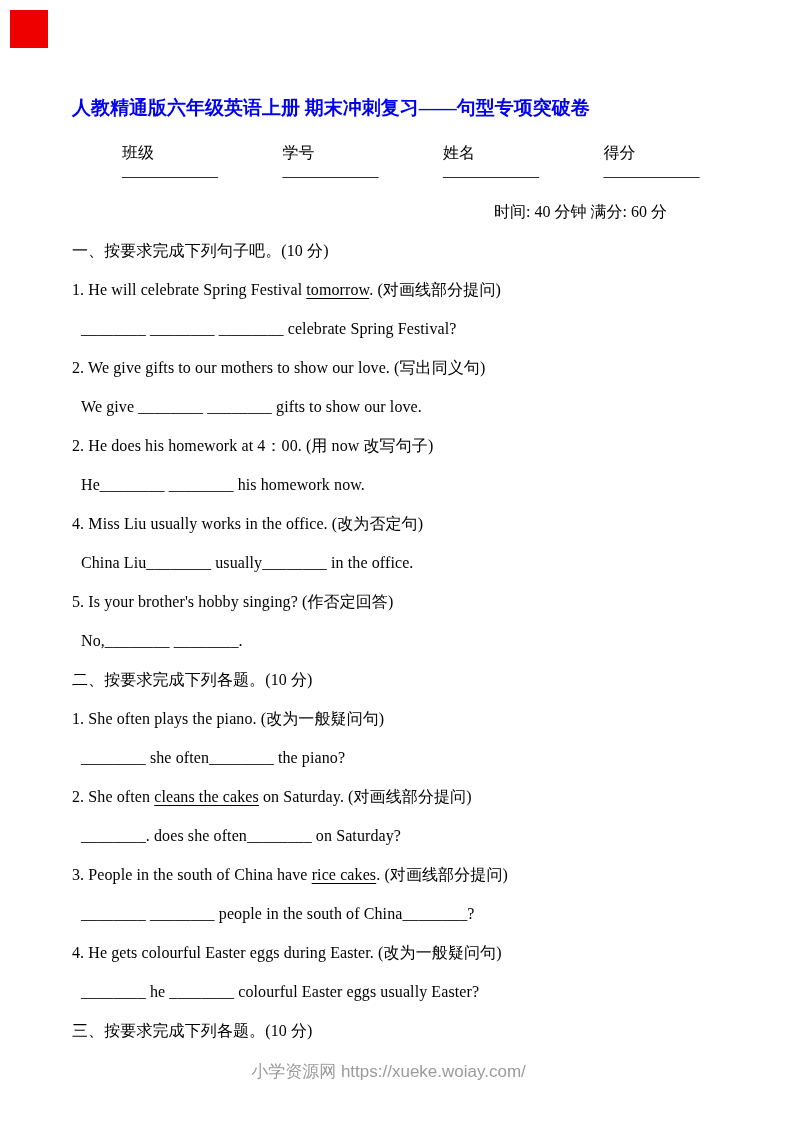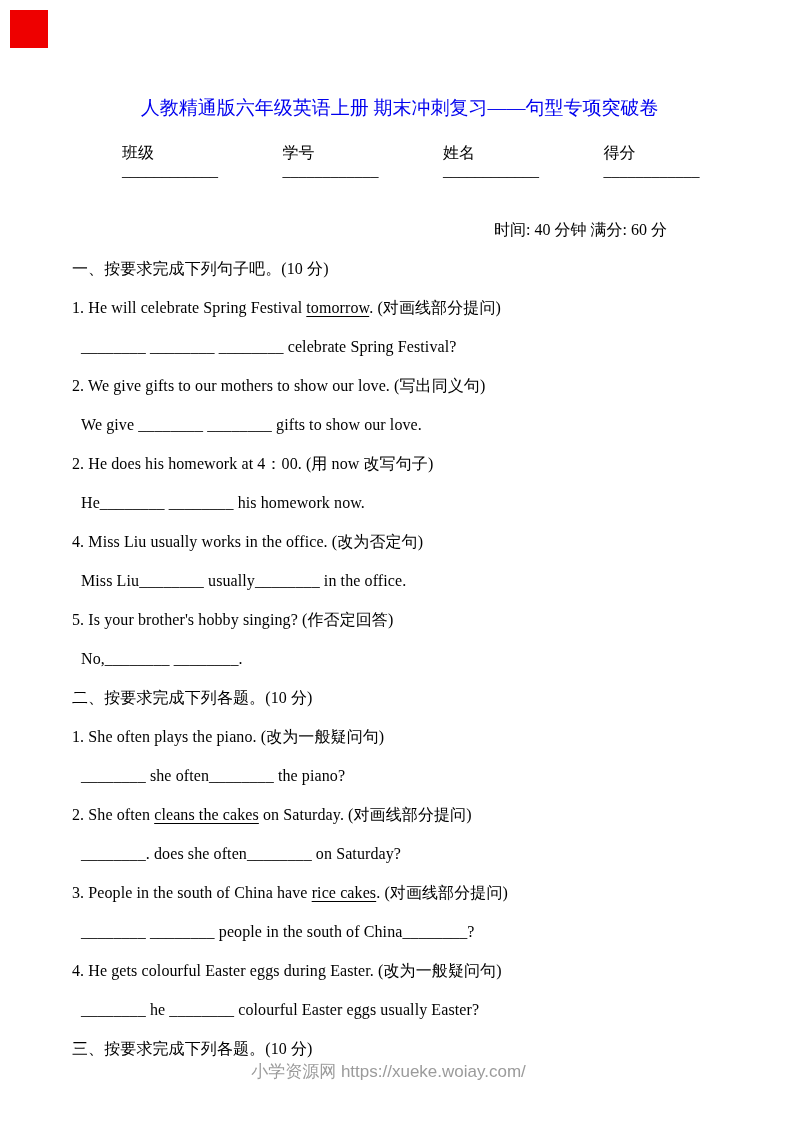--- a/index.html
+++ b/index.html
@@ -16,29 +16,29 @@
   }
   .corner-block{
     position:absolute;left:10px;top:10px;
     width:38px;height:38px;background:var(--corner_red);
   }
   .page{
     box-sizing:border-box;
     padding:98px 66px 0 72px;
   }
   .title{
-    font-size:19px;font-weight:normal;text-align:center;
+    font-size:19px;font-weight:bold;
     color:var(--title_blue);
     margin:0 0 26px 0;line-height:20px;
   }
   .header-row{
     display:flex;gap:37px;
     padding-left:50px;
     font-size:16px;line-height:18px;
-    margin:0 0 41px 0;
+    margin:0 0 23px 0;
   }
   .meta{
     font-size:16px;line-height:18px;text-align:right;
     padding-right:60px;margin:0 0 21px 0;
   }
   p.line{
     font-size:16px;line-height:18px;
     margin:0 0 21px 0;
     letter-spacing:0.1px;
   }
@@ -74,21 +74,21 @@
   <p class="line"><span>1. He will celebrate Spring Festival </span><span class="u">tomorrow</span><span>. (对画线部分提问)</span></p>
   <p class="line answer">________ ________ ________ celebrate Spring Festival?</p>
 
   <p class="line">2. We give gifts to our mothers to show our love. (写出同义句)</p>
   <p class="line answer">We give ________ ________ gifts to show our love.</p>
 
   <p class="line">2. He does his homework at 4：00. (用 now 改写句子)</p>
   <p class="line answer">He________ ________ his homework now.</p>
 
   <p class="line">4. Miss Liu usually works in the office. (改为否定句)</p>
-  <p class="line answer">Miss Liu________ usually________ in the office.</p>
+  <p class="line answer">China Liu________ usually________ in the office.</p>
 
   <p class="line">5. Is your brother's hobby singing? (作否定回答)</p>
   <p class="line answer">No,________ ________.</p>
 
   <p class="line">二、按要求完成下列各题。(10 分)</p>
 
   <p class="line">1. She often plays the piano. (改为一般疑问句)</p>
   <p class="line answer">________ she often________ the piano?</p>
 
   <p class="line"><span>2. She often </span><span class="u">cleans the cakes</span><span> on Saturday. (对画线部分提问)</span></p>

